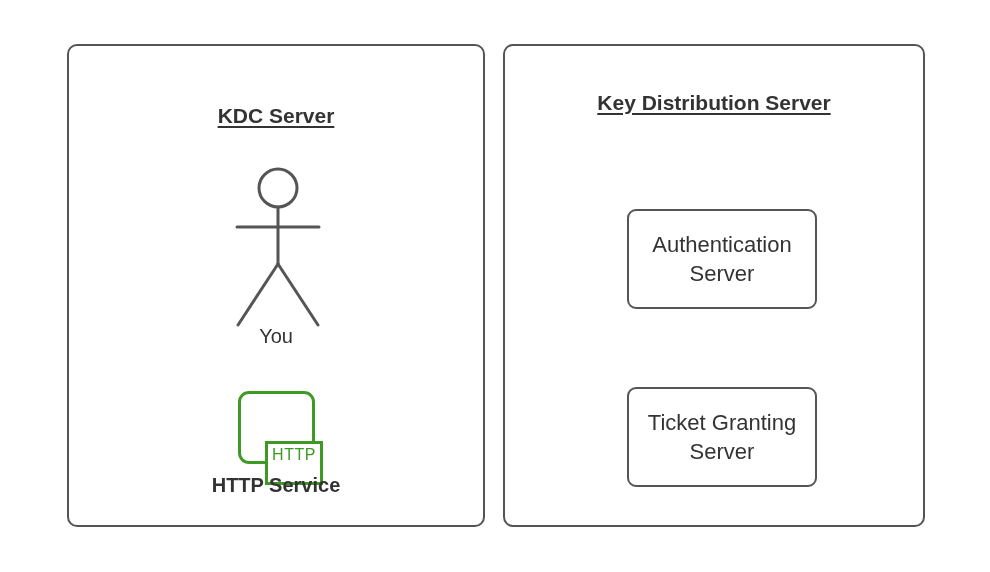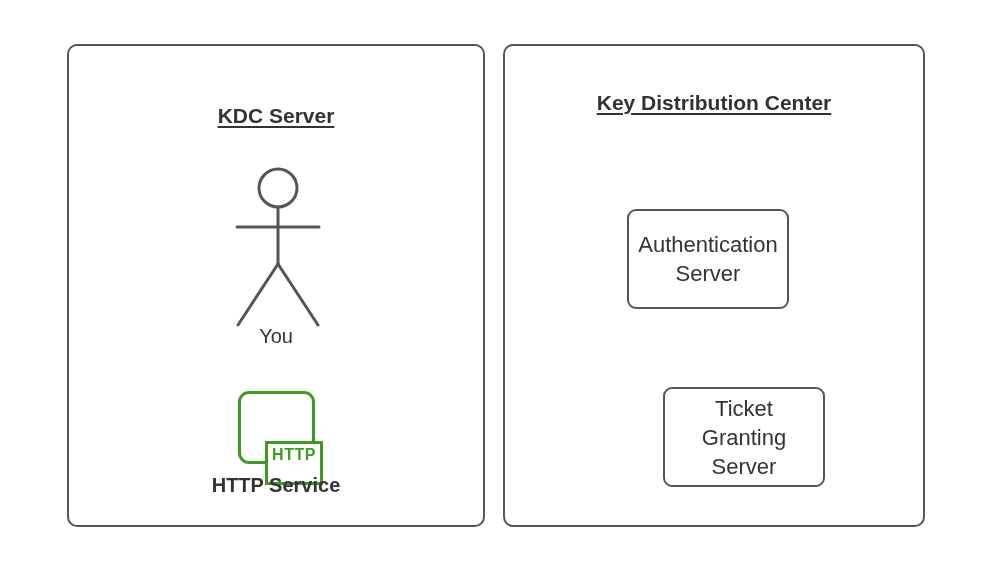--- a/index.html
+++ b/index.html
@@ -89,52 +89,52 @@
     position: absolute;
     left: 27px;
     top: 50px;
     width: 58px;
     height: 44px;
     background: #ffffff;
     border: 3px solid #3d9b23;
     box-sizing: border-box;
     color: #3d9b23;
     font-size: 16px;
-    font-weight: bold;
+    font-weight: normal;
     line-height: 22px;
     text-align: center;
     letter-spacing: 0.5px;
   }
   .http-label {
     position: absolute;
     left: 0;
     top: 427px;
     width: 100%;
     text-align: center;
     font-size: 20px;
     line-height: 25px;
     font-weight: bold;
   }
 
   .node-box {
     position: absolute;
     left: 122px;
-    width: 162px;
+    width: 190px;
     height: 100px;
     background: #ffffff;
     border: 2px solid #555555;
     border-radius: 9px;
     box-sizing: border-box;
     display: flex;
     align-items: center;
     justify-content: center;
     text-align: center;
   }
   .node-box-auth   { top: 163px; }
-  .node-box-ticket { top: 341px; margin-left: 36px; }
+  .node-box-ticket { top: 341px; }
   .node-box span {
     font-size: 22px;
     line-height: 29px;
     color: #333333;
     padding: 0 10px;
   }
 </style>
 </head>
 <body>
 
@@ -155,21 +155,21 @@
 
     <div class="http-icon">
       <div class="http-square"></div>
       <div class="http-badge">HTTP</div>
     </div>
 
     <div class="http-label">HTTP Service</div>
   </section>
 
   <section class="panel panel-right">
-    <h2 class="panel-title">Key Distribution Center</h2>
+    <h2 class="panel-title">Key Distribution Server</h2>
 
     <div class="node-box node-box-auth">
       <span>Authentication Server</span>
     </div>
 
     <div class="node-box node-box-ticket">
       <span>Ticket Granting Server</span>
     </div>
   </section>
 

